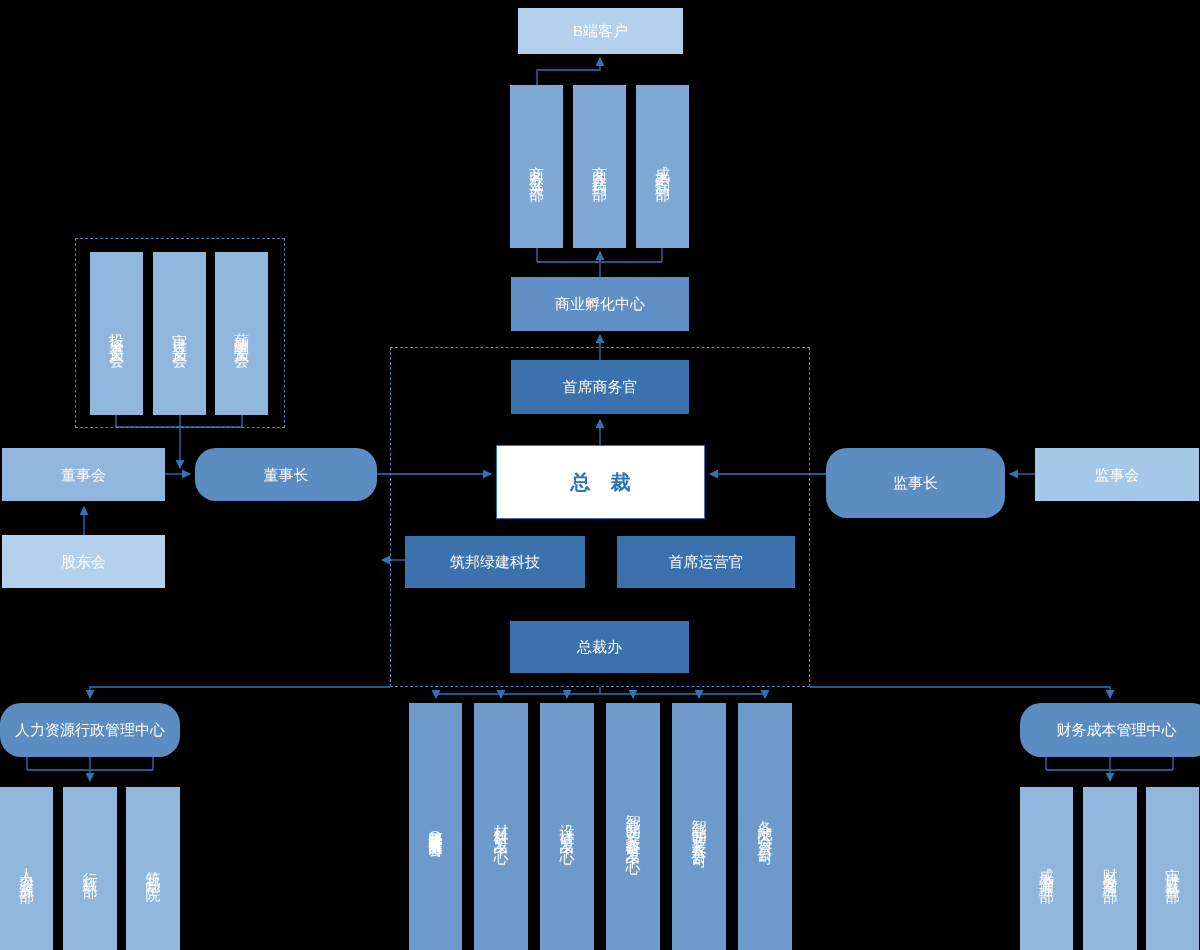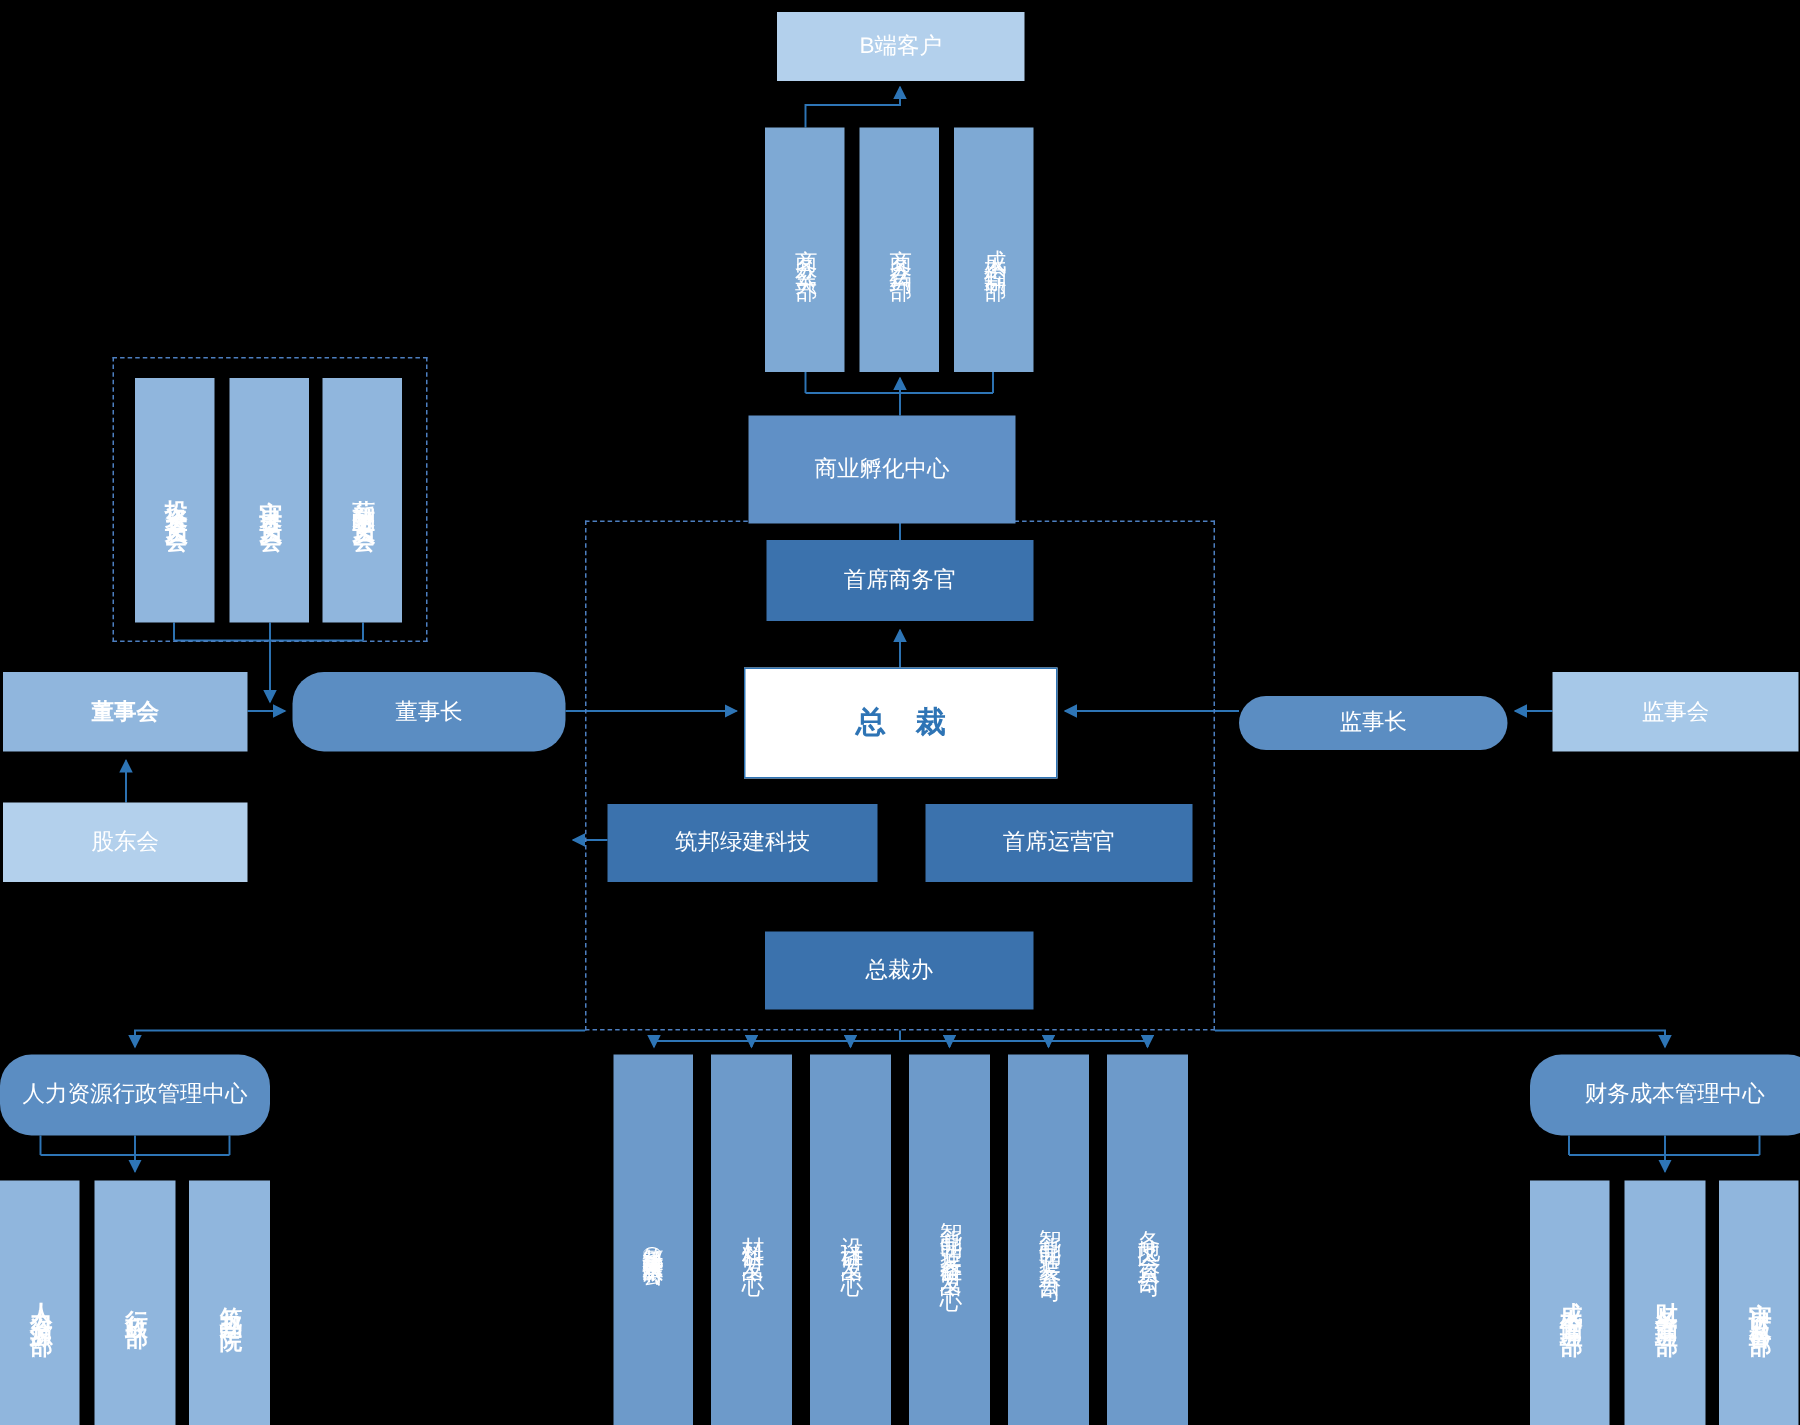--- a/index.html
+++ b/index.html
@@ -19,21 +19,21 @@
   }
   .vert{
     writing-mode:vertical-rl;letter-spacing:5px;
   }
   .vert.tight{font-size:14px;letter-spacing:1px;}
   .c-dark{background:var(--dark);}
   .c-medium{background:var(--medium);border-radius:21px;}
   .c-incubation{background:var(--incubation);}
   .c-mid2{background:var(--mid2);}
   .c-midlight{background:var(--midlight);}
-  .c-lighter{background:var(--lighter);font-weight:bold;}
+  .c-lighter{background:var(--lighter);}
   .c-light{background:var(--light);}
   .c-light2{background:var(--light2);}
   .c-white{
     background:var(--white-box);border:1.5px solid var(--white-box-border);
     color:var(--white-box-text);font-size:20px;font-weight:bold;
   }
   .group{
     position:absolute;border:1px dashed var(--dash);box-sizing:border-box;
     background:transparent;
   }
@@ -84,33 +84,33 @@
 
   <div class="group" style="left:75px;top:238px;width:210px;height:190px"></div>
   <div class="group" style="left:390px;top:347px;width:420px;height:340px"></div>
 
   <div class="node c-light" style="left:518px;top:8px;width:165px;height:46px">B端客户</div>
 
   <div class="node vert c-midlight" style="left:510px;top:85px;width:53px;height:163px">商务公关部</div>
   <div class="node vert c-midlight" style="left:573px;top:85px;width:53px;height:163px">商务合约部</div>
   <div class="node vert c-midlight" style="left:636px;top:85px;width:53px;height:163px">成本控制部</div>
 
-  <div class="node c-incubation" style="left:499px;top:277px;width:178px;height:72px">商业孵化中心</div>
+  <div class="node c-incubation" style="left:511px;top:277px;width:178px;height:54px">商业孵化中心</div>
   <div class="node c-dark" style="left:511px;top:360px;width:178px;height:54px">首席商务官</div>
   <div class="node c-white" style="left:496px;top:445px;width:209px;height:74px">总　裁</div>
 
   <div class="node c-lighter" style="left:2px;top:448px;width:163px;height:53px">董事会</div>
   <div class="node c-medium" style="left:195px;top:448px;width:182px;height:53px">董事长</div>
   <div class="node c-light" style="left:2px;top:535px;width:163px;height:53px">股东会</div>
 
   <div class="node vert c-lighter" style="left:90px;top:252px;width:53px;height:163px">投资委员会</div>
   <div class="node vert c-lighter" style="left:153px;top:252px;width:53px;height:163px">审计委员会</div>
   <div class="node vert c-lighter" style="left:215px;top:252px;width:53px;height:163px">薪酬委员会</div>
 
-  <div class="node c-medium" style="left:826px;top:464px;width:179px;height:36px">监事长</div>
+  <div class="node c-medium" style="left:826px;top:448px;width:179px;height:70px">监事长</div>
   <div class="node c-light2" style="left:1035px;top:448px;width:164px;height:53px">监事会</div>
 
   <div class="node c-dark" style="left:405px;top:536px;width:180px;height:52px">筑邦绿建科技</div>
   <div class="node c-dark" style="left:617px;top:536px;width:178px;height:52px">首席运营官</div>
   <div class="node c-dark" style="left:510px;top:621px;width:179px;height:52px">总裁办</div>
 
   <div class="node c-medium" style="left:0px;top:703px;width:180px;height:54px">人力资源行政管理中心</div>
   <div class="node vert c-lighter" style="left:0px;top:787px;width:53px;height:163px">人力资源部</div>
   <div class="node vert c-lighter" style="left:63px;top:787px;width:54px;height:163px">行政部</div>
   <div class="node vert c-lighter" style="left:126px;top:787px;width:54px;height:163px">筑邦学院</div>

